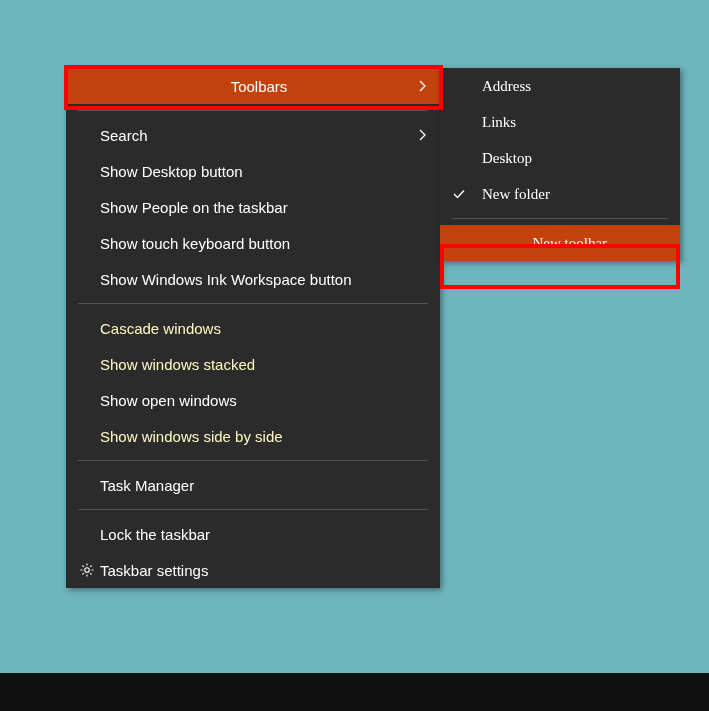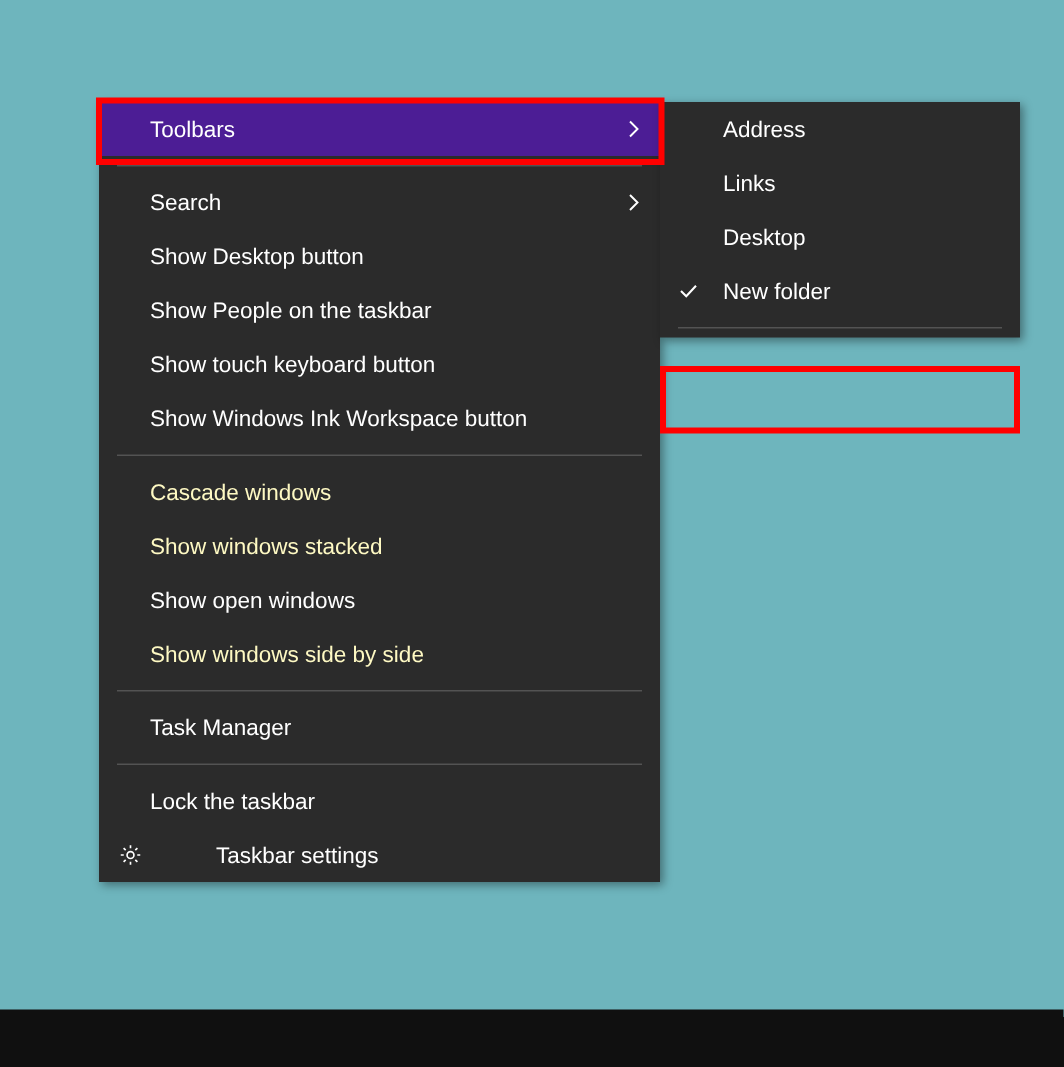--- a/index.html
+++ b/index.html
@@ -44,38 +44,38 @@
       display: flex;
       align-items: center;
       height: 36px;
       padding-left: 34px;
       padding-right: 12px;
       cursor: default;
       position: relative;
     }
     .menu-item.with-icon {
       padding-left: 8px;
-      gap: 44px;
     }
     .menu-item .icon-slot {
       width: 26px;
       display: flex;
       align-items: center;
       justify-content: center;
       flex-shrink: 0;
     }
     .menu-item .label {
       flex: 1;
       white-space: nowrap;
     }
     .menu-item .arrow {
       flex-shrink: 0;
     }
     .menu-item.hover {
-      background: #4c1d95;
+      background: #c2410c;
+      text-align: center;
     }
     .menu-item.disabled {
       color: #fef9c3;
     }
     .separator {
       height: 1px;
       background: #535353;
       margin: 6px 12px;
     }
     .highlight-box {
@@ -91,20 +91,21 @@
       height: 45px;
     }
     .highlight-2 {
       top: 244px;
       left: 440px;
       width: 240px;
       height: 45px;
     }
     .submenu-item {
       padding-left: 12px;
+      font-family: Liberation Serif, serif;
     }
     .submenu-item .check-slot {
       width: 30px;
       display: flex;
       align-items: center;
       justify-content: flex-start;
       flex-shrink: 0;
     }
     svg {
       display: block;
@@ -194,16 +195,20 @@
   </div>
   <div class="menu-item submenu-item">
     <span class="check-slot">
       <svg width="14" height="14" viewBox="0 0 14 14">
           <path d="M2 7 L5.5 10.5 L12 3.5" stroke="#ffffff" stroke-width="1.4" fill="none"></path>
         </svg>
     </span>
     <span class="label">New folder</span>
   </div>
   <div class="separator"></div>
+  <div class="menu-item submenu-item hover">
+    <span class="check-slot"></span>
+    <span class="label">New toolbar...</span>
+  </div>
 </div>
 
 <div class="highlight-box highlight-1"></div>
 <div class="highlight-box highlight-2"></div>
 
 </body></html>

